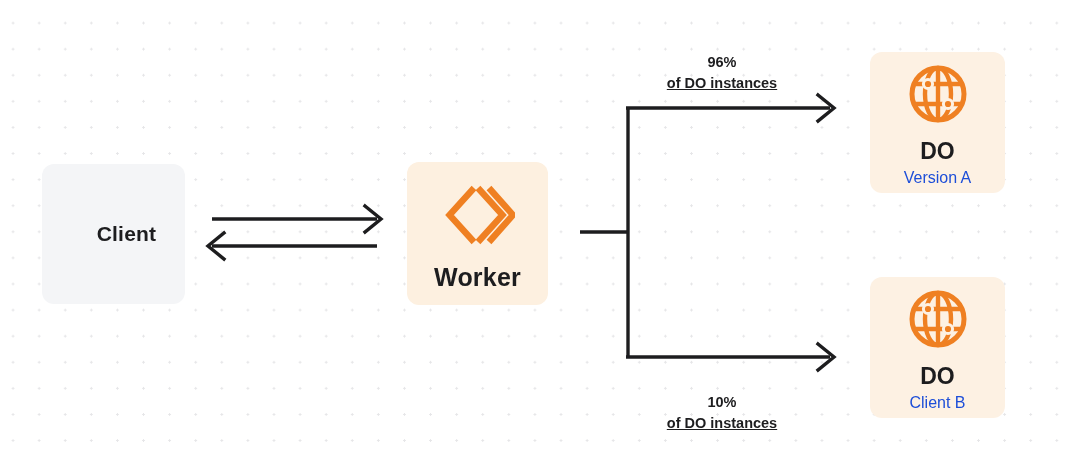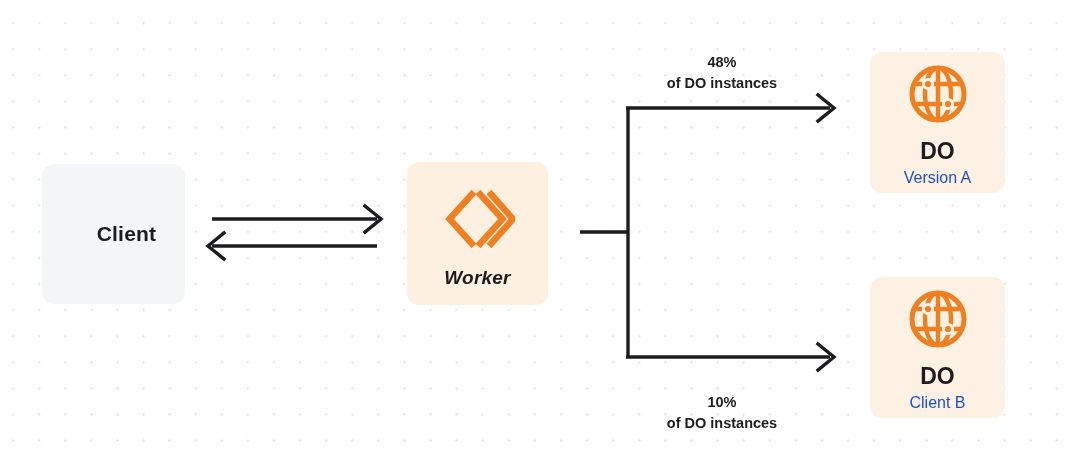--- a/index.html
+++ b/index.html
@@ -49,26 +49,25 @@
   #worker-node {
     left: 407px;
     top: 162px;
     width: 141px;
     height: 143px;
     background: #fdf0e0;
     padding-top: 8px;
   }
   .worker-icon { width: 74px; height: 64px; display:block; }
   .worker-label {
-    font-size: 19px;
+    font-size: 25px;
     font-weight: 700;
     color: #1d1d1f;
     margin-top: 16px;
     letter-spacing: .2px;
-    font-style: italic;
   }
 
   
   .do-node {
     left: 870px;
     width: 135px;
     height: 141px;
     background: #fdf1e3;
     padding-top: 4px;
   }
@@ -105,21 +104,21 @@
     text-align: center;
     font-size: 14.5px;
     font-weight: 700;
     color: #1d1d1f;
     line-height: 1.42;
     white-space: nowrap;
   }
   #label-top { left: 627px; top: 52px; width: 190px; }
   #label-bottom { left: 627px; top: 392px; width: 190px; }
   .edge-pct { display: block; }
-  .edge-desc { display: block; }
+  .edge-desc { display: block; text-decoration: underline; }
 </style>
 </head>
 <body>
 
 <div id="canvas">
 
   <svg id="connectors" viewBox="0 0 1072 452" width="1072" height="452" aria-hidden="true">
 
     <g>
       <line x1="212" y1="219" x2="377" y2="219" stroke="#1d1d1f" stroke-width="3.4" stroke-linecap="butt"></line>
@@ -188,21 +187,21 @@
         <ellipse cx="31" cy="31" rx="13" ry="26" fill="none" stroke="#ef8022" stroke-width="4.4"></ellipse>
         <circle cx="21" cy="21" r="4.6" fill="#ef8022" stroke="#fdf1e3" stroke-width="3"></circle>
         <circle cx="41" cy="41" r="4.6" fill="#ef8022" stroke="#fdf1e3" stroke-width="3"></circle>
       </svg>
     </span>
     <span class="do-title">DO</span>
     <span class="do-sub">Client B</span>
   </div>
 
   <div class="edge-label" id="label-top">
-    <span class="edge-pct">48%</span>
+    <span class="edge-pct">96%</span>
     <span class="edge-desc">of DO instances</span>
   </div>
 
   <div class="edge-label" id="label-bottom">
     <span class="edge-pct">10%</span>
     <span class="edge-desc">of DO instances</span>
   </div>
 
 </div>
 

